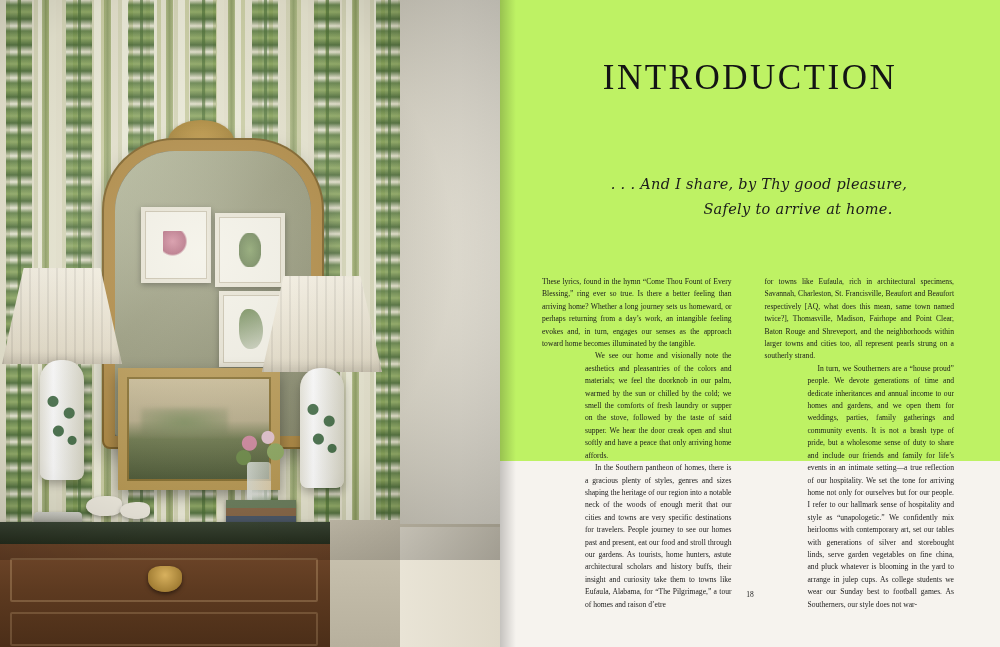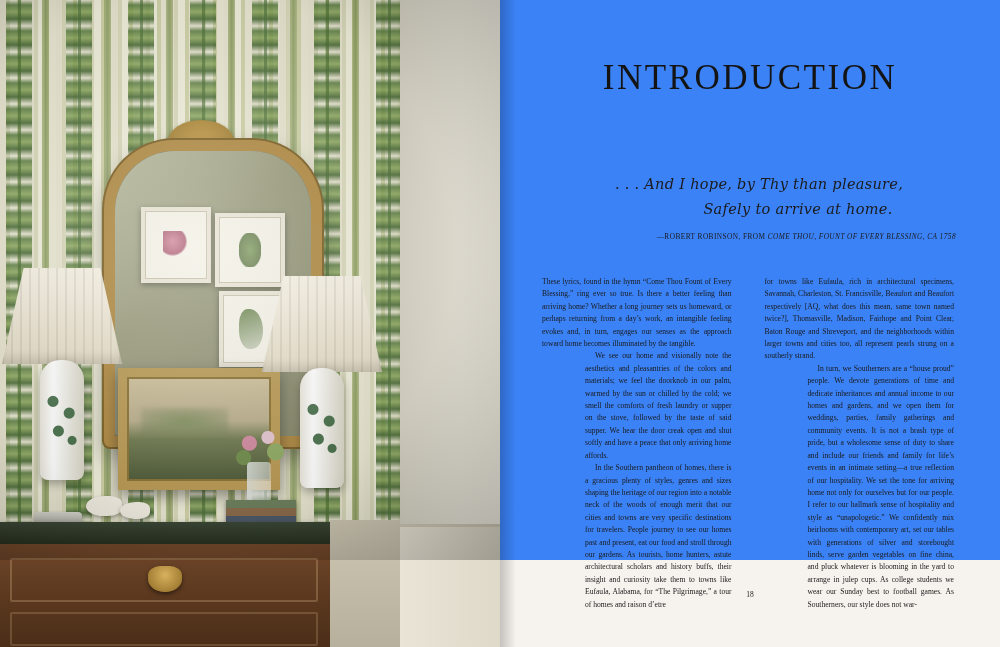--- a/index.html
+++ b/index.html
@@ -253,22 +253,22 @@
     border-top: 3px solid #cfc8b4;
   }
   .photo-right-edge {
     position: absolute; left: 330px; top: 520px; width: 70px; height: 127px;
     background: linear-gradient(180deg, #cdc6b3, #b7b09d);
   }
 
   
   .textpage {
     position: absolute;
-    left: 500px; top: 0; width: 500px; height: 560px;
-    background: #3b82f6;
+    left: 500px; top: 0; width: 500px; height: 461px;
+    background: #bef264;
   }
   .gutter-shadow {
     position: absolute;
     left: 500px; top: 0; width: 16px; height: 647px;
     background: linear-gradient(90deg, rgba(0,0,0,.20), rgba(0,0,0,0));
     pointer-events: none;
   }
   .chapter-title {
     position: absolute;
     left: 0; top: 58px; width: 500px;
@@ -394,25 +394,24 @@
     <div class="baseboard"></div>
 
     <div class="wall-shadow"></div>
   </div>
 
   <div class="textpage">
 
     <div class="chapter-title">INTRODUCTION</div>
 
     <div class="epigraph">
-      <div class="epi-line epi-line-1">. . . And I hope, by Thy than pleasure,</div>
+      <div class="epi-line epi-line-1">. . . And I share, by Thy good pleasure,</div>
       <div class="epi-line epi-line-2">Safely to arrive at home.</div>
     </div>
 
-    <div class="epi-attrib"><span>—ROBERT ROBINSON, FROM </span><span class="ital">COME THOU, FOUNT OF EVERY BLESSING</span><span class="ital">, CA 1758</span></div>
 
     <div class="columns">
       <div class="col">
         <p>These lyrics, found in the hymn “Come Thou Fount of Every Blessing,” ring ever so true. Is there a better feeling than arriving home? Whether a long journey sets us homeward, or perhaps returning from a day’s work, an intangible feeling evokes and, in turn, engages our senses as the approach toward home becomes illuminated by the tangible.</p>
         <p>We see our home and visionally note the aesthetics and pleasantries of the colors and materials; we feel the doorknob in our palm, warmed by the sun or chilled by the cold; we smell the comforts of fresh laundry or supper on the stove, followed by the taste of said supper. We hear the door creak open and shut softly and have a peace that only arriving home affords.</p>
         <p>In the Southern pantheon of homes, there is a gracious plenty of styles, genres and sizes shaping the heritage of our region into a notable neck of the woods of enough merit that our cities and towns are very specific destinations for travelers. People journey to see our homes past and present, eat our food and stroll through our gardens. As tourists, home hunters, astute architectural scholars and history buffs, their insight and curiosity take them to towns like Eufaula, Alabama, for “The Pilgrimage,” a tour of homes and raison d’etre</p>
       </div>
       <div class="col">
         <p>for towns like Eufaula, rich in architectural specimens, Savannah, Charleston, St. Francisville, Beaufort and Beaufort respectively [AQ, what does this mean, same town named twice?], Thomasville, Madison, Fairhope and Point Clear, Baton Rouge and Shreveport, and the neighborhoods within larger towns and cities too, all represent pearls strung on a southerly strand.</p>
         <p>In turn, we Southerners are a “house proud” people. We devote generations of time and dedicate inheritances and annual income to our homes and gardens, and we open them for weddings, parties, family gatherings and community events. It is not a brash type of pride, but a wholesome sense of duty to share and include our friends and family for life’s events in an intimate setting—a true reflection of our hospitality. We set the tone for arriving home not only for ourselves but for our people. I refer to our hallmark sense of hospitality and style as “unapologetic.” We confidently mix heirlooms with contemporary art, set our tables with generations of silver and storebought linds, serve garden vegetables on fine china, and pluck whatever is blooming in the yard to arrange in julep cups. As college students we wear our Sunday best to football games. As Southerners, our style does not war-</p>

